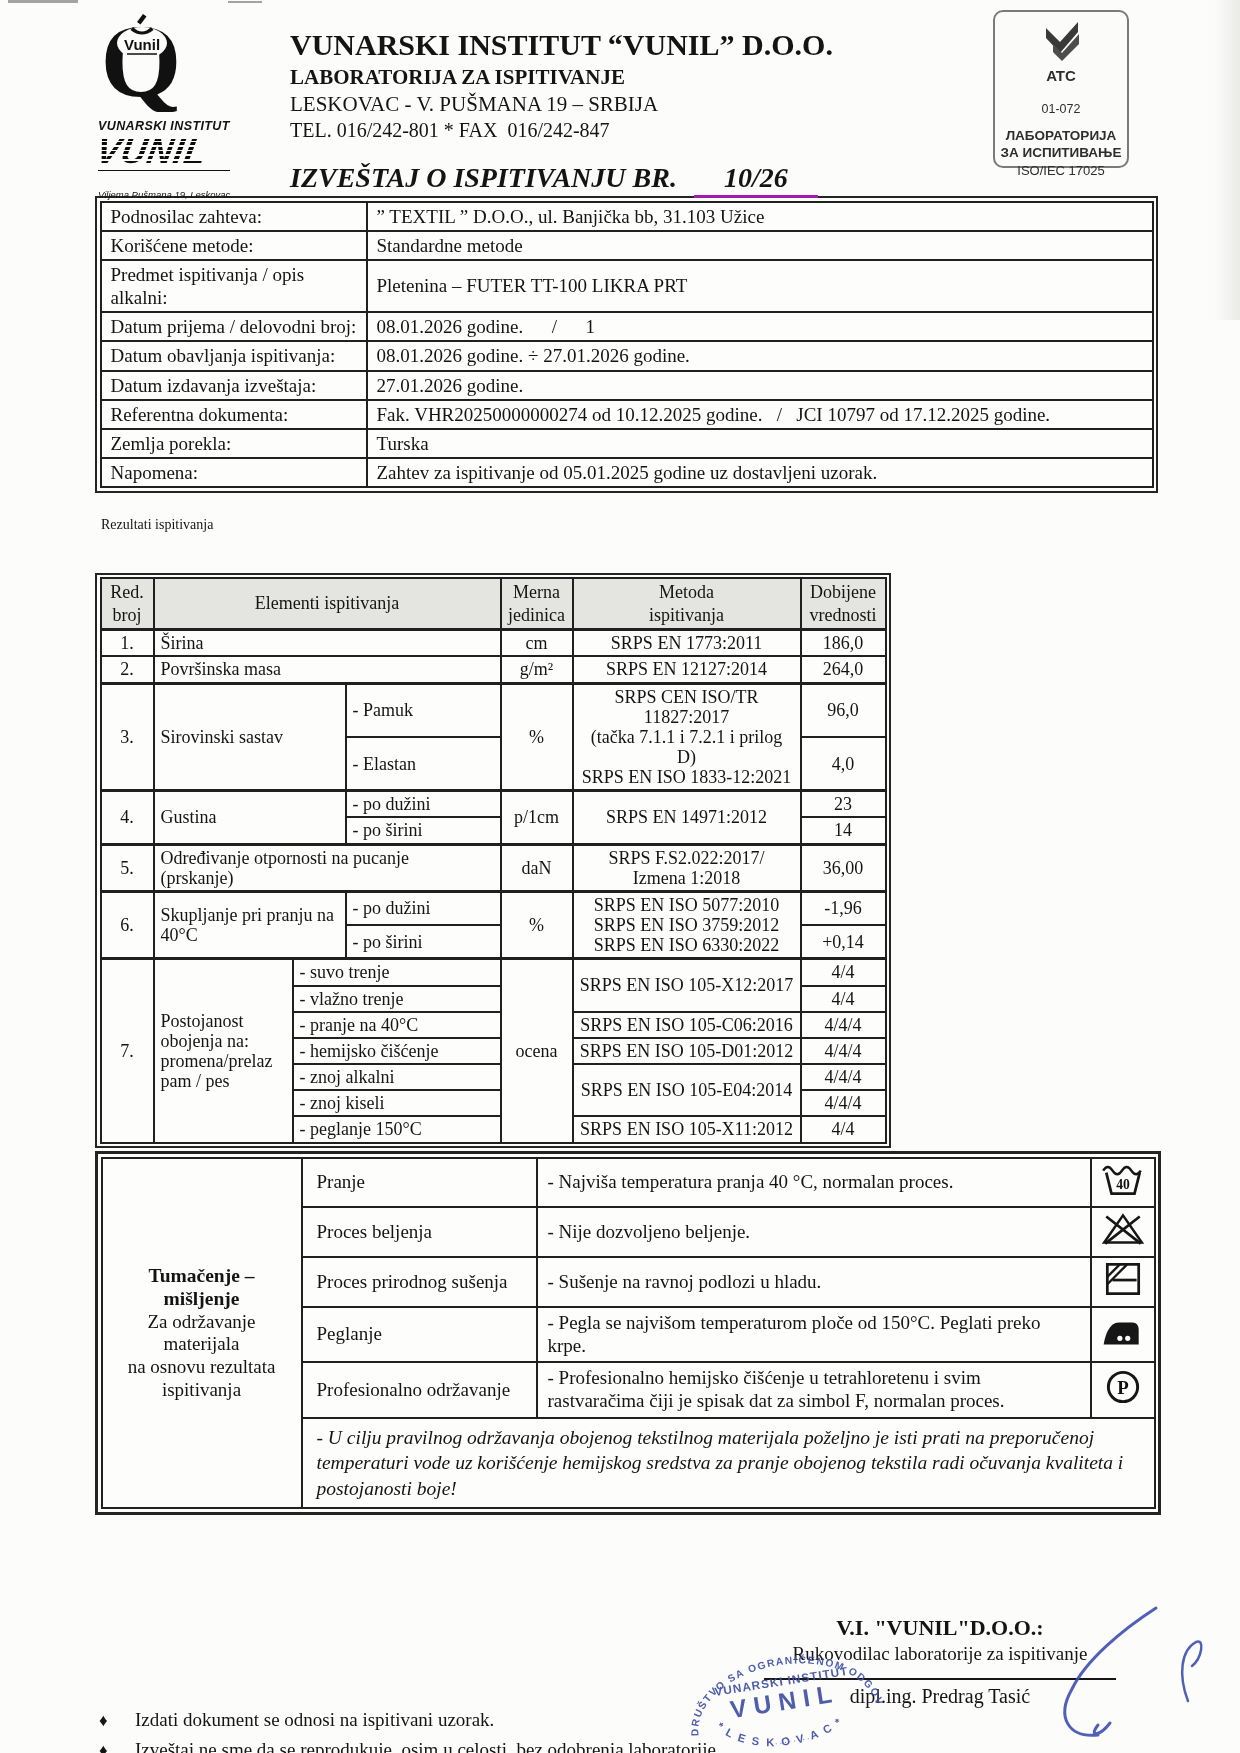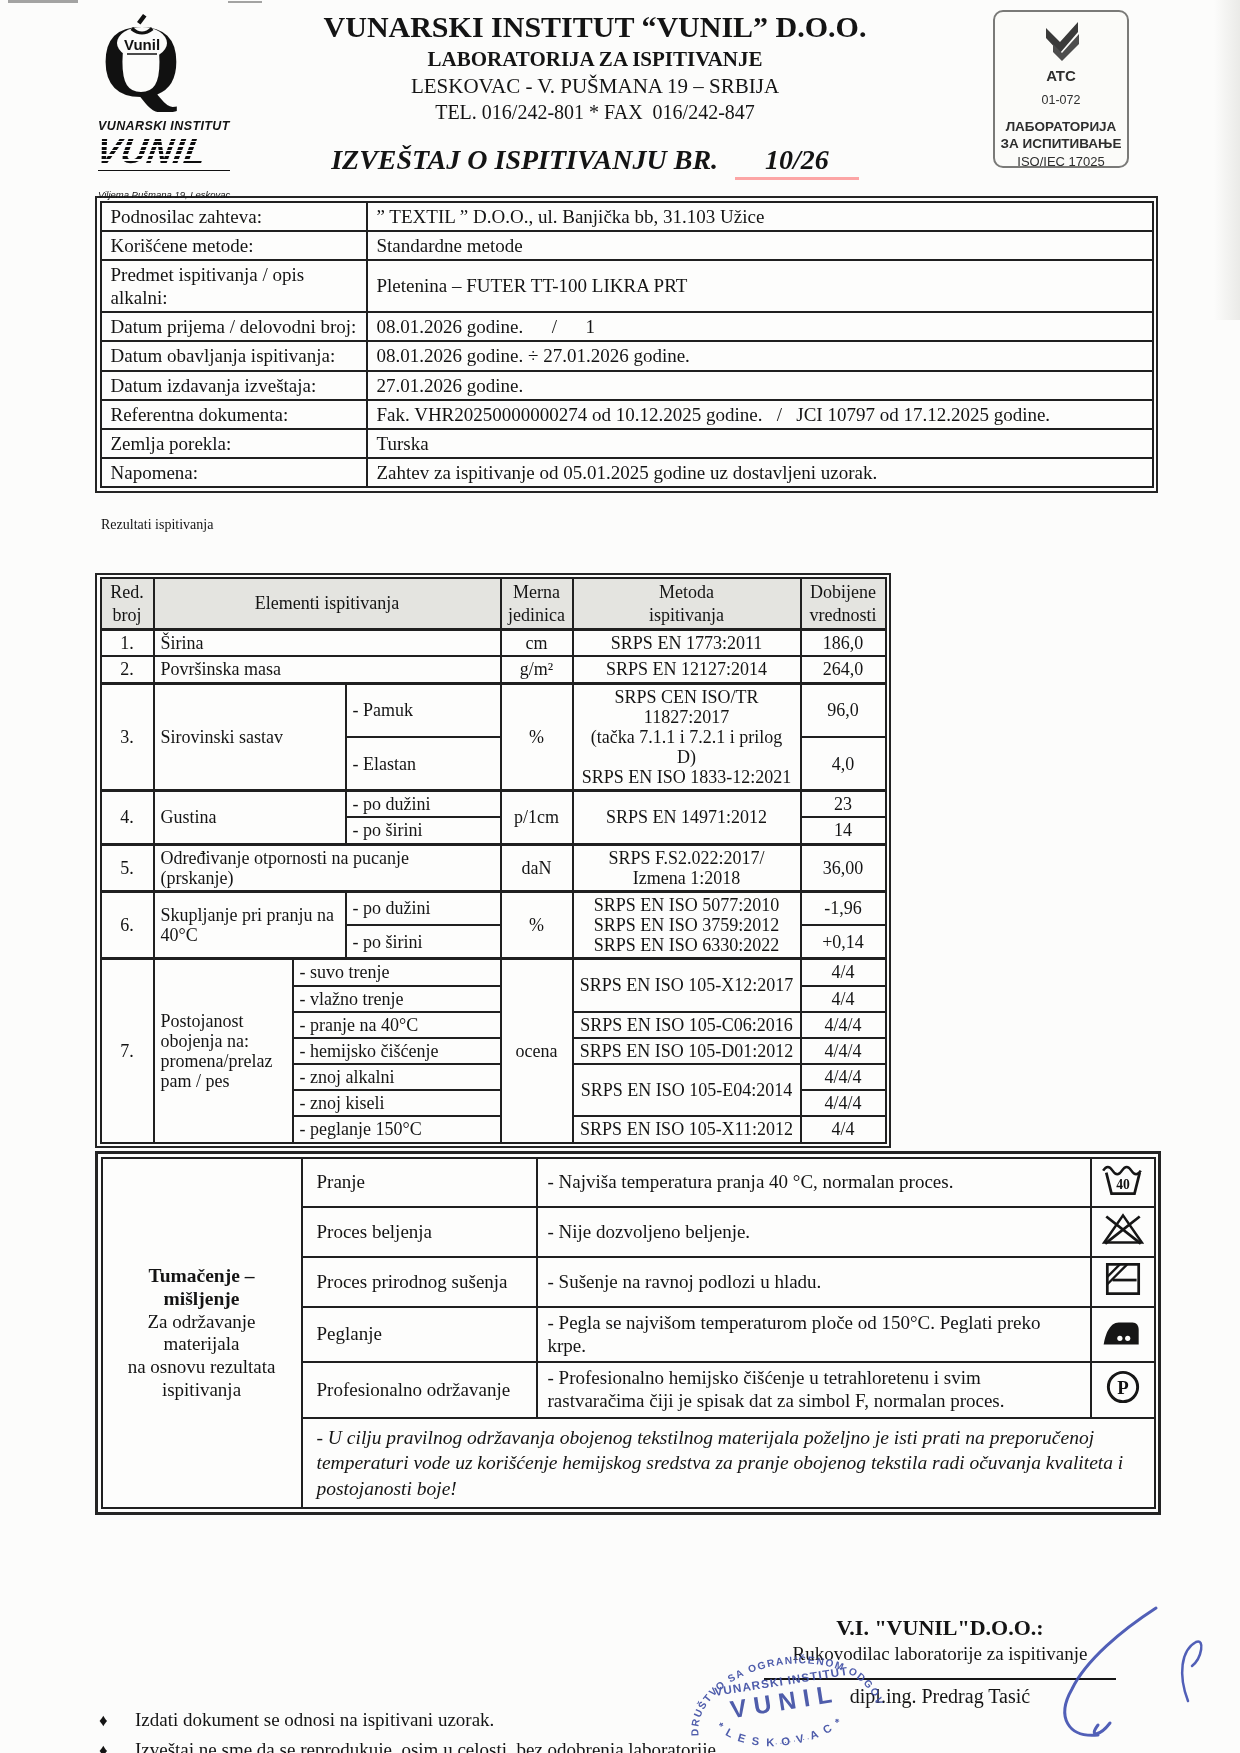--- a/index.html
+++ b/index.html
@@ -14,32 +14,32 @@
   .hdr{position:relative;height:178px;}
   .logo{position:absolute;left:0;top:0;width:195px;}
   .logo-small{font:italic bold 12.5px "Liberation Sans",sans-serif;letter-spacing:.4px;margin:3px 0 0 3px;}
   .vunil-wrap{position:relative;display:inline-block;margin:0 0 0 2px;}
   .vunil-text{font-family:"Liberation Sans",sans-serif;font-style:italic;font-weight:900;font-size:35px;
               letter-spacing:1px;color:#0c0c0c;transform:skewX(-10deg);display:inline-block;line-height:1;}
   .vunil-wrap::after{content:"";position:absolute;inset:0;
               background:repeating-linear-gradient(180deg,transparent 0 3px,#fcfcfb 3px 4.6px);}
   .logo-addr{font:italic 9.5px "Liberation Sans",sans-serif;margin:2px 0 0 3px;border-top:1.5px solid #111;
              display:inline-block;padding-top:18px;}
-  .head-center{position:absolute;left:195px;top:2px;width:610px;text-align:center;}
+  .head-center{position:absolute;left:195px;top:20px;width:610px;}
   .hc-name{font-size:30px;font-weight:bold;}
   .hc-lab{font-size:21px;font-weight:bold;margin-top:3px;}
   .hc-addr{font-size:21px;margin-top:2px;}
   .hc-tel{font-size:20px;margin-top:2px;white-space:pre-wrap;}
   .hc-title{margin-top:20px;font-size:28px;font-weight:bold;font-style:italic;}
-  .hc-num{display:inline-block;border-bottom:3px solid #fca5a5;padding:0 30px 1px;margin-left:10px;}
+  .hc-num{display:inline-block;border-bottom:3px solid #a21caf;padding:0 30px 1px;margin-left:10px;}
   .atc{position:absolute;left:898px;top:2px;width:136px;height:158px;border:2px solid #7a7a78;border-radius:10px;
        text-align:center;font-family:"Liberation Sans",sans-serif;color:#2e2e2e;padding-top:8px;
        box-sizing:border-box;background:#fbfbf9;}
   .atc-name{font-size:15px;font-weight:bold;margin-top:1px;}
-  .atc-no{font-size:12.5px;margin-top:9px;}
+  .atc-no{font-size:12.5px;margin-top:18px;}
   .atc-l1{font-size:13.5px;font-weight:bold;margin-top:12px;line-height:1.25;}
   .atc-iso{font-size:13px;margin-top:1px;}
   
   .frame{border:2px solid #242424;padding:2.5px;box-sizing:border-box;background:#fdfdfc;}
   table{border-collapse:collapse;width:100%;table-layout:fixed;}
   td,th{border:2px solid #202020;padding:2px 8px;font-size:19px;vertical-align:middle;
         overflow:hidden;}
   th{font-weight:normal;background:#e4e4e0;}
   .ml{white-space:pre-line;}
   .ctr{text-align:center;}

